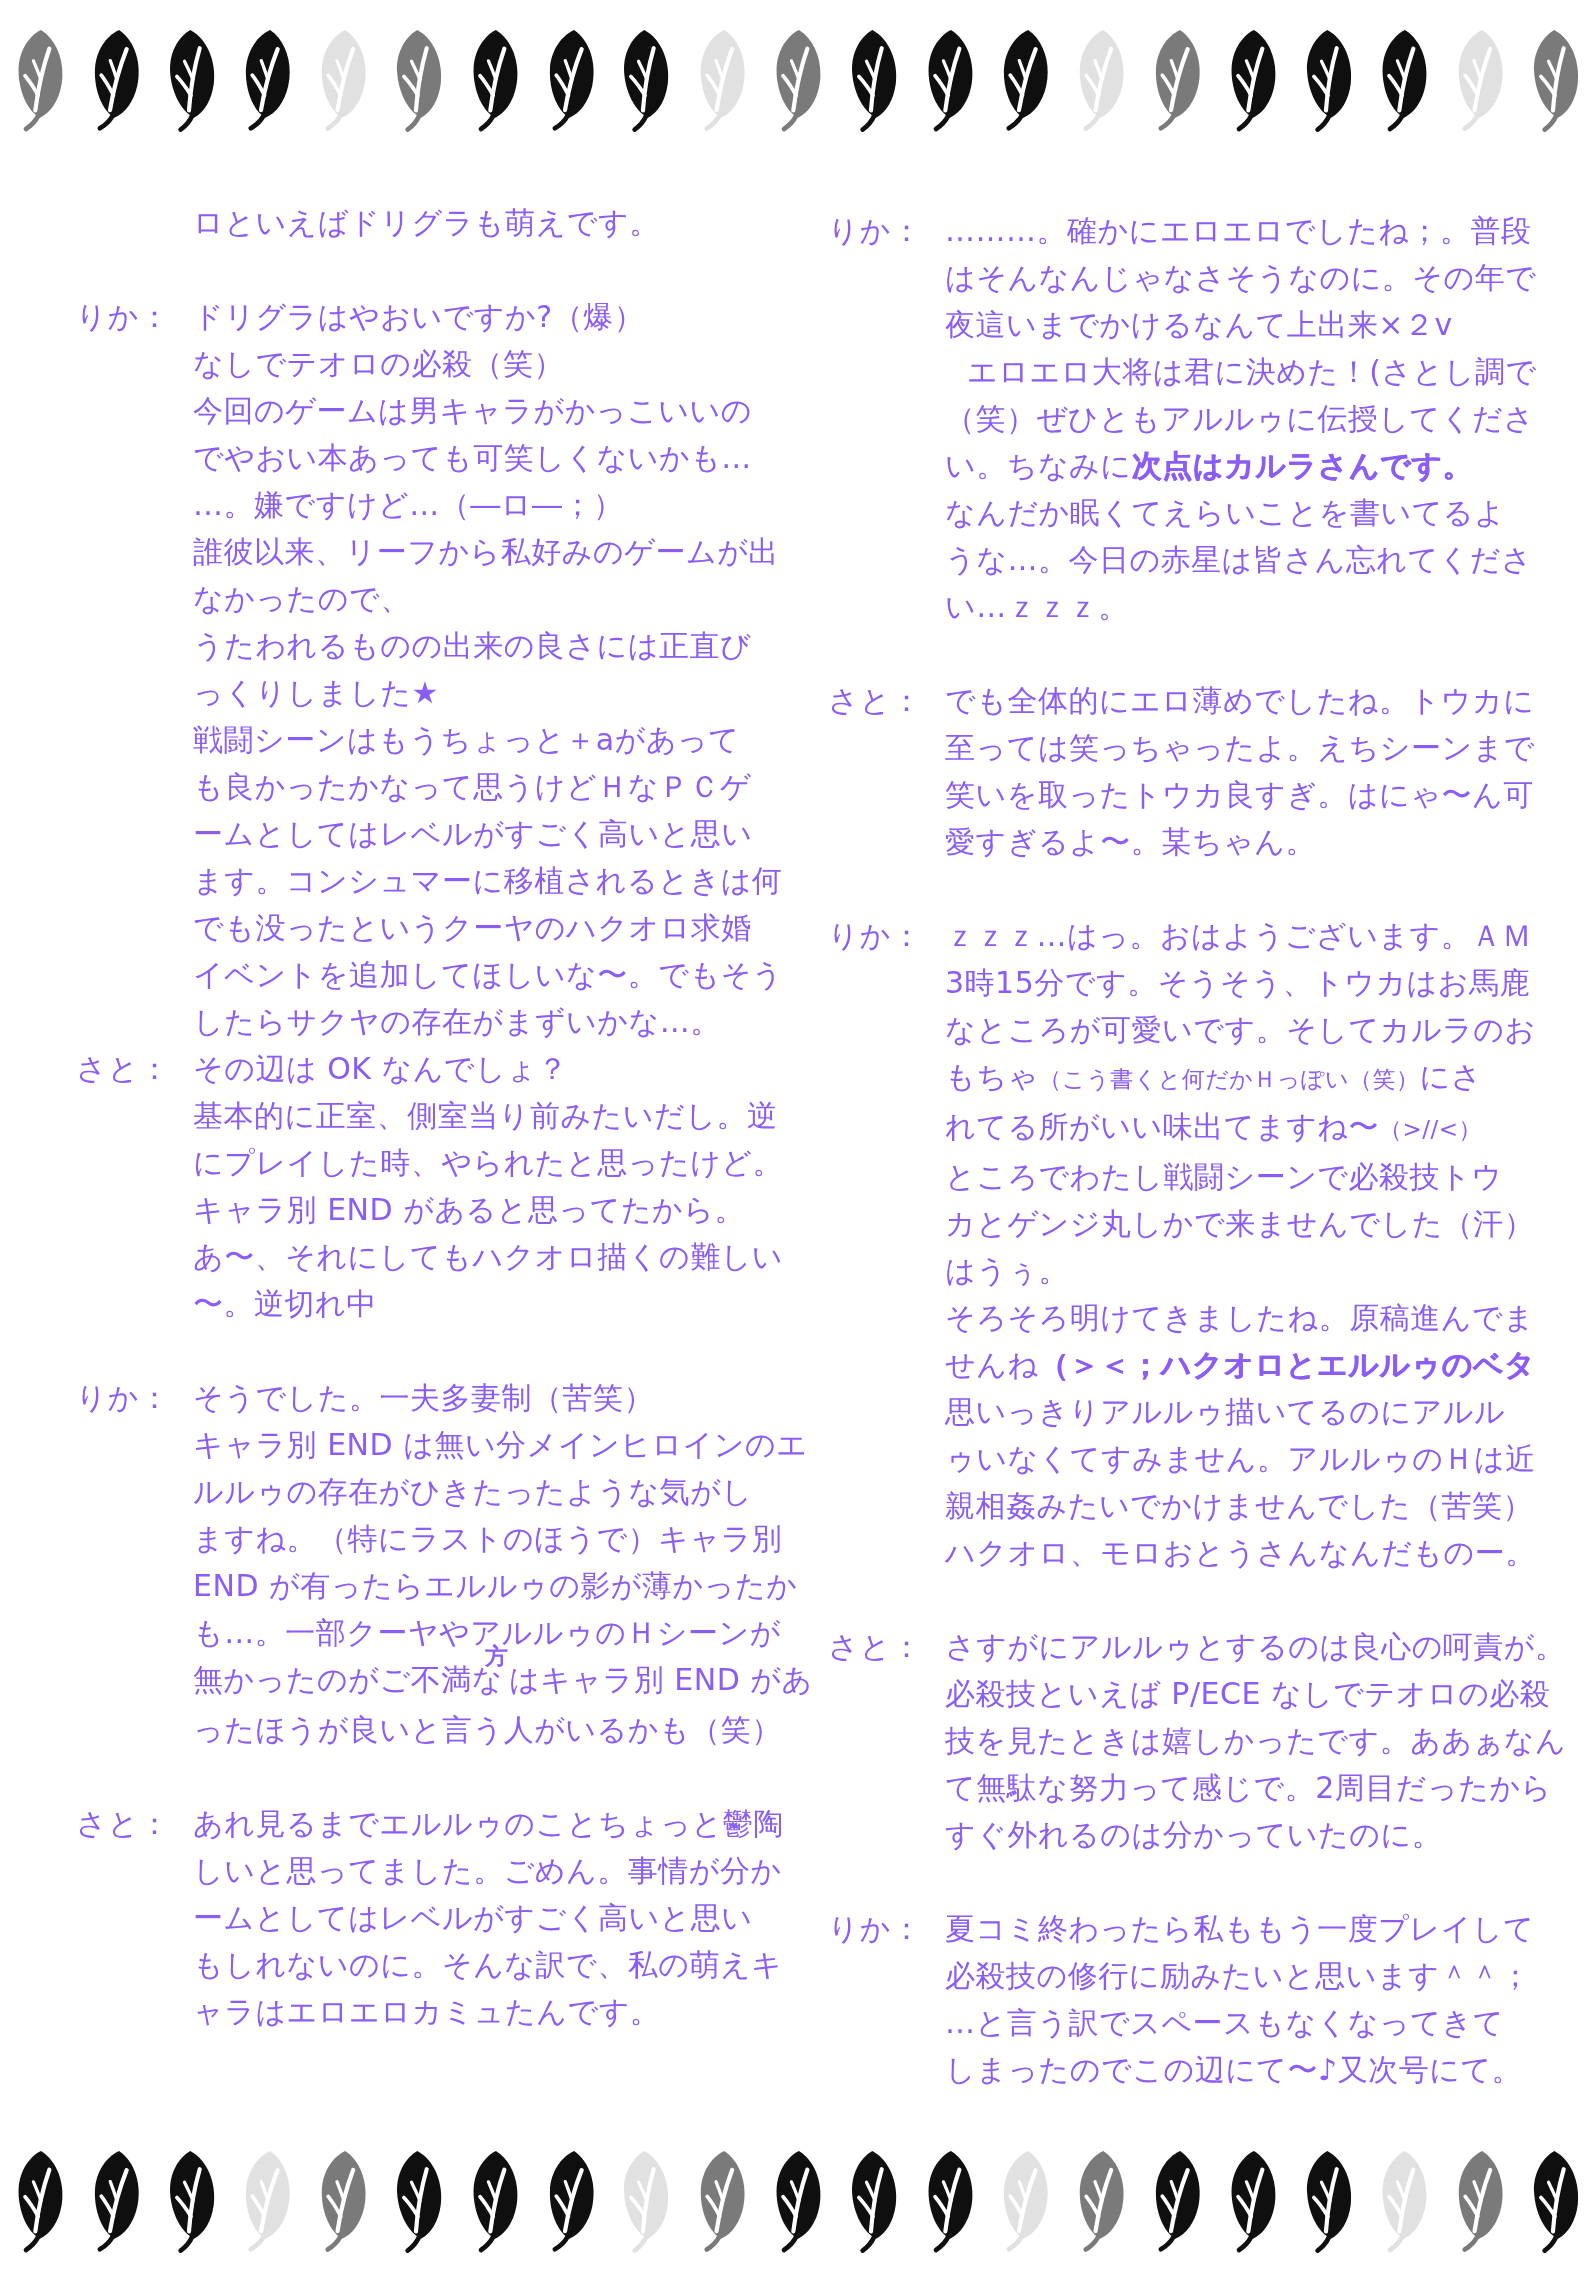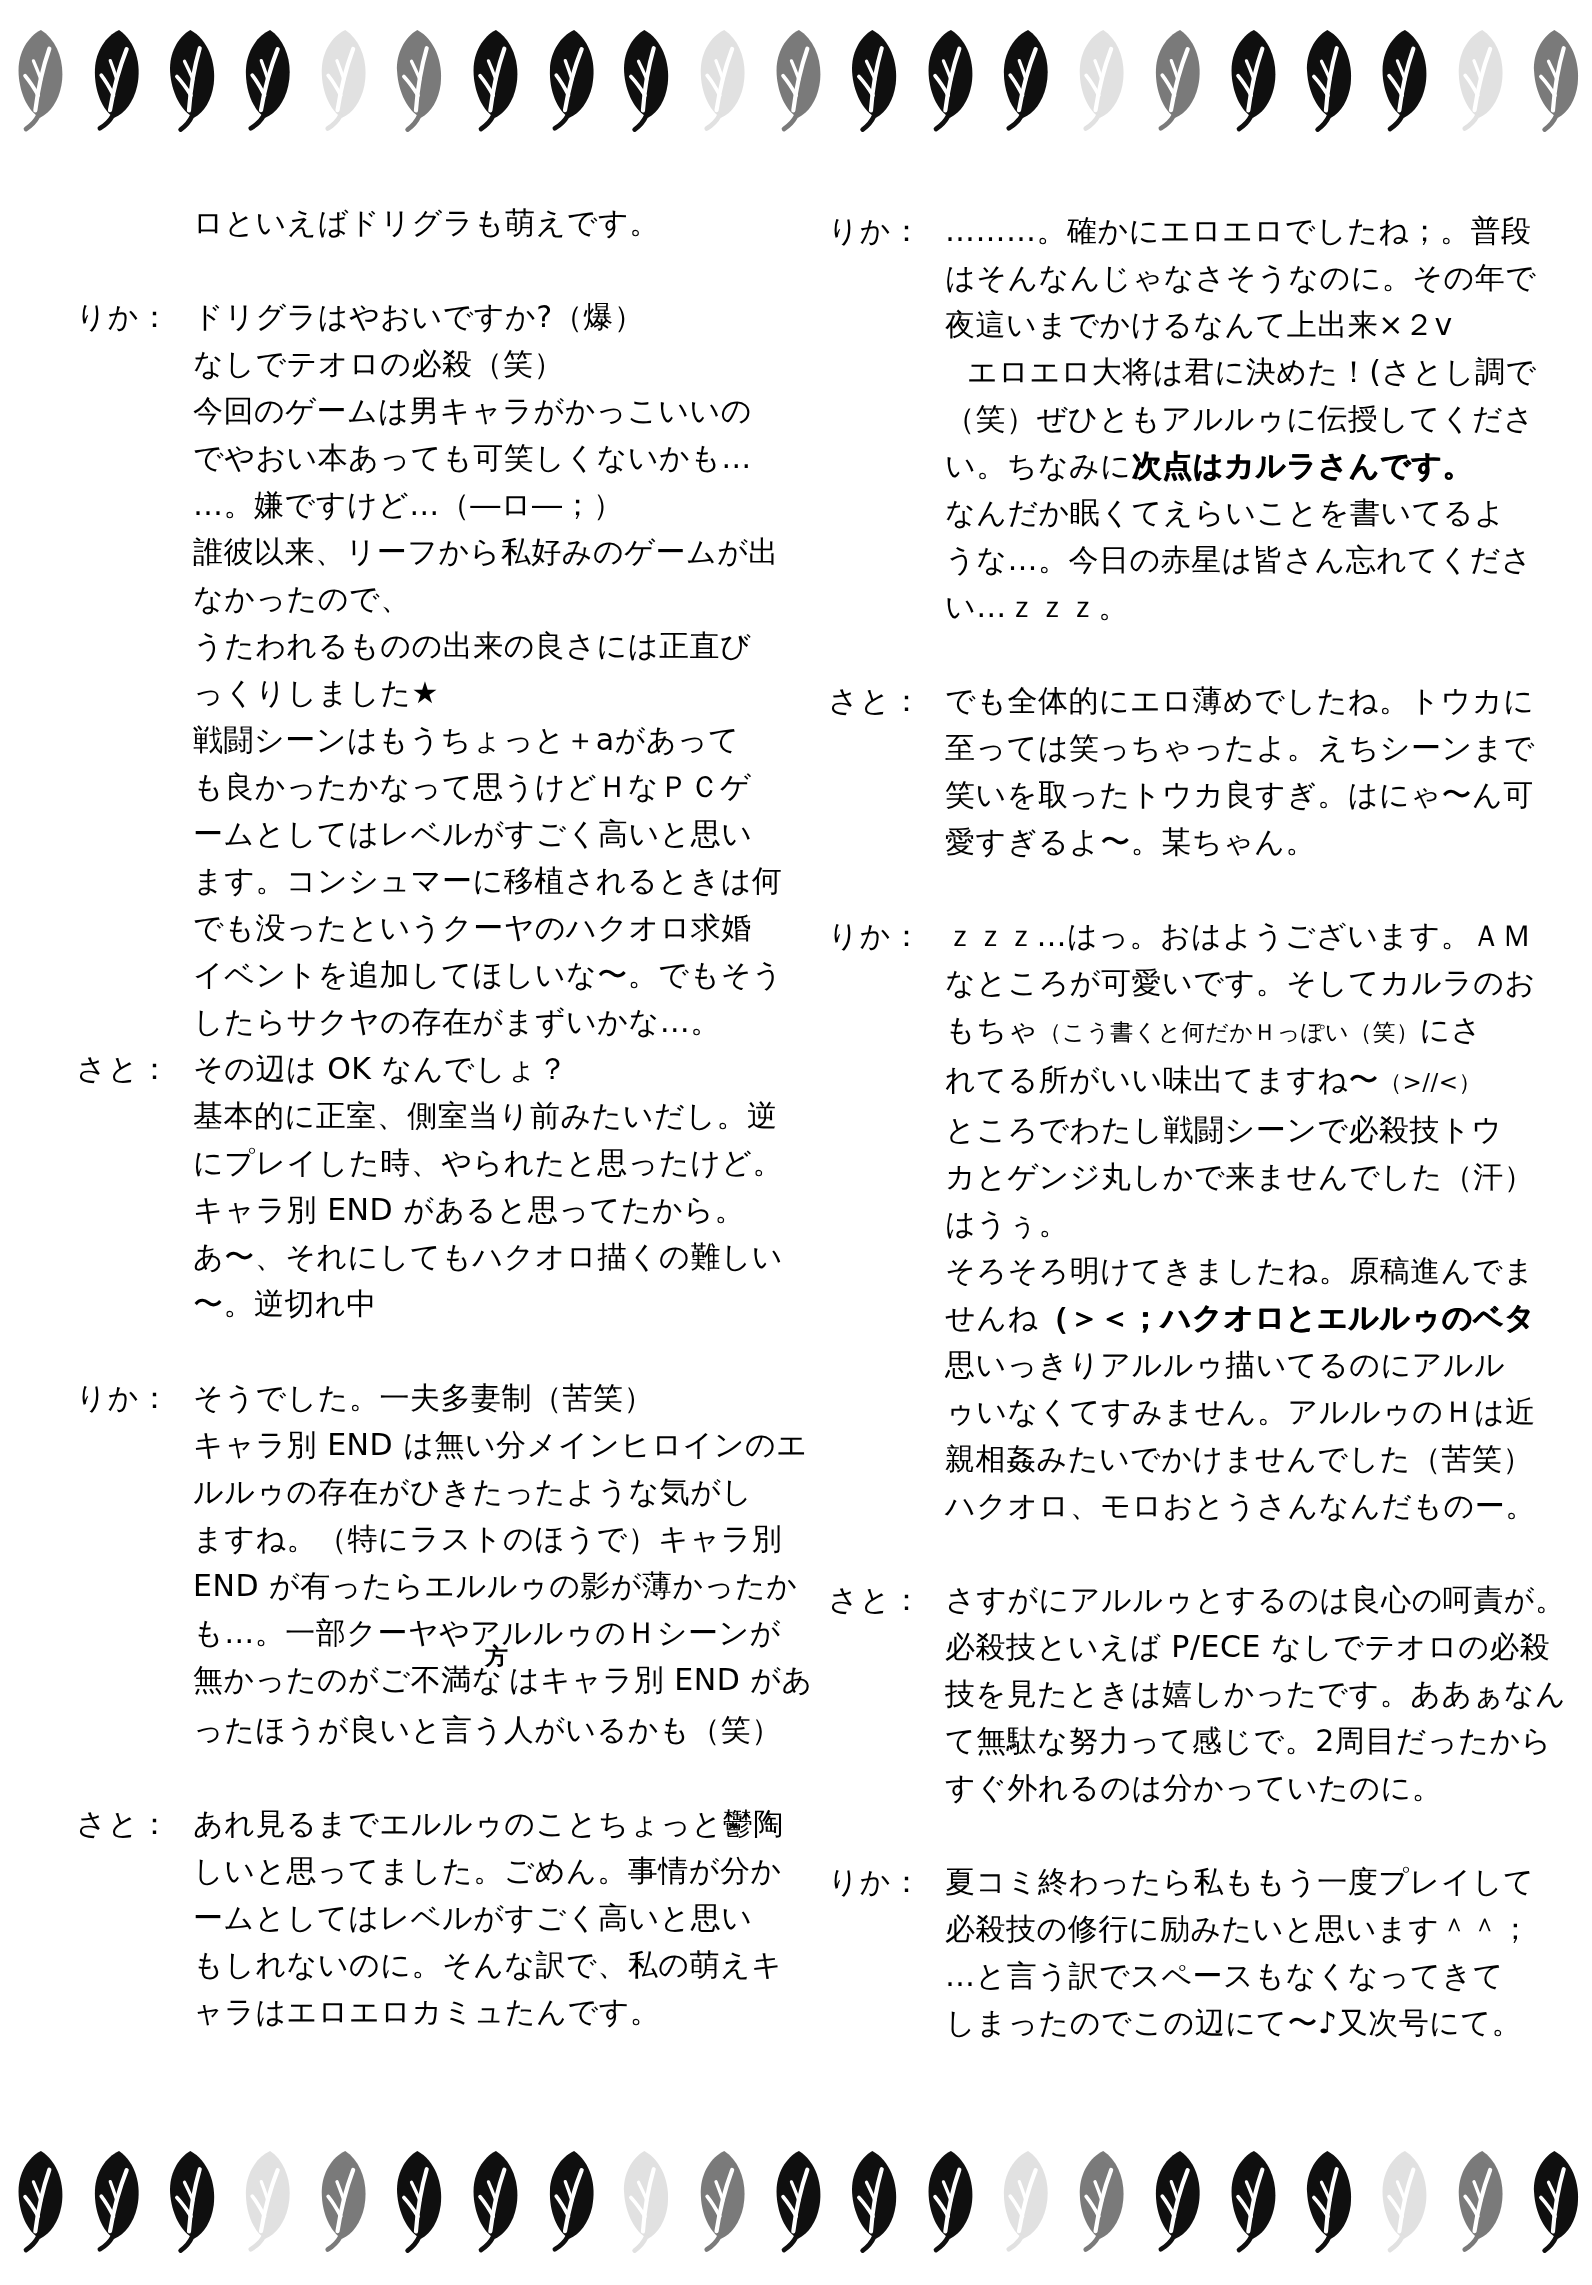--- a/index.html
+++ b/index.html
@@ -1,21 +1,21 @@
 <!DOCTYPE html>
 <html><head>
 <meta charset="utf-8">
 <style>
   html,body{margin:0;padding:0;background:#ffffff;}
   .page{
     position:relative;
     width:1592px;height:2286px;
     background:#ffffff;
     overflow:hidden;
-    color:#000000;
+    color:#8b5cf6;
     font-family:"DejaVu Sans",sans-serif;
   }
   
   .leaf-row{
     position:absolute;left:12px;right:8px;
     display:flex;justify-content:space-between;align-items:flex-start;
   }
   .leaf-row.top{top:26px;height:111px;}
   .leaf-row.bottom{top:2147px;height:131px;}
   .leaf{width:56px;height:107px;flex:0 0 auto;}
@@ -341,20 +341,21 @@
           <span class="ltxt"><span class="seg">愛すぎるよ〜。某ちゃん。</span></span>
         </div>
       </div>
       <div class="para gap">
         <div class="line">
           <span class="speaker">りか：</span>
           <span class="ltxt"><span class="seg">ｚｚｚ…はっ。おはようございます。ＡＭ</span></span>
         </div>
         <div class="line">
           <span class="speaker"></span>
+          <span class="ltxt"><span class="seg">3時15分です。そうそう、トウカはお馬鹿</span></span>
         </div>
         <div class="line">
           <span class="speaker"></span>
           <span class="ltxt"><span class="seg">なところが可愛いです。そしてカルラのお</span></span>
         </div>
         <div class="line">
           <span class="speaker"></span>
           <span class="ltxt"><span class="seg">もちゃ</span><span class="seg sm">（こう書くと何だかＨっぽい（笑）</span><span class="seg">にさ</span></span>
         </div>
         <div class="line">

